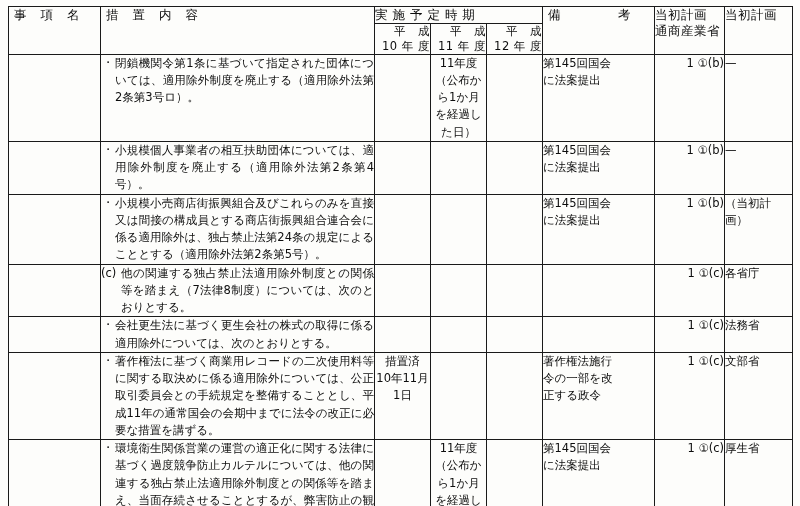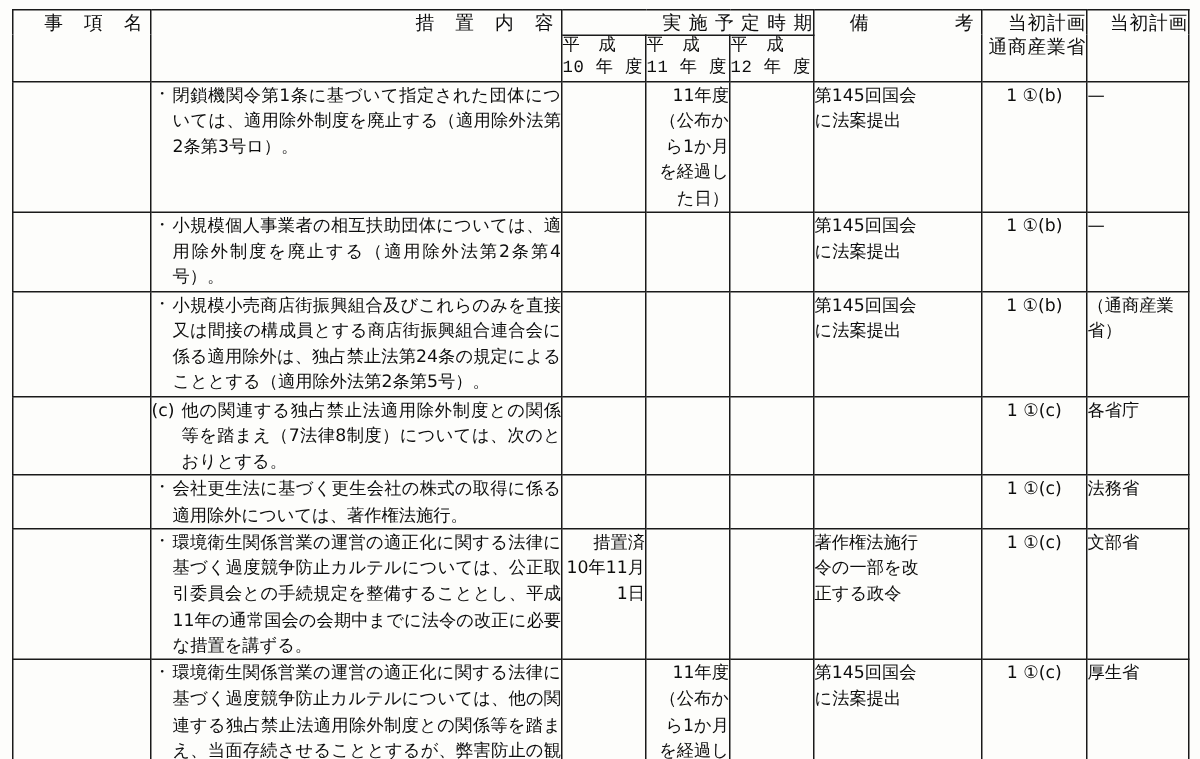--- a/index.html
+++ b/index.html
@@ -30,39 +30,38 @@
   }
   table.doc td, table.doc th {
     border: 1px solid #1a1a1a;
     vertical-align: top;
     padding: 0;
     font-weight: normal;
     background: #fdfdfb;
   }
   
   .hcell {
-    text-align: right;
+    text-align: left;
     vertical-align: middle;
     font-size: 12.5px;
     line-height: 1.25;
     padding: 3px 1px;
     letter-spacing: 0.5px;
   }
   .hcell-wide {
     letter-spacing: 5px;
     text-indent: 5px;
   }
   .hcell-sub {
     font-size: 11.5px;
     line-height: 1.3;
-    text-align: left;
+    text-align: right;
     vertical-align: middle;
     padding: 2px 1px;
     letter-spacing: 0.5px;
-    font-family: Liberation Mono, monospace;
   }
   
   .c-item {
     font-size: 11.5px;
     line-height: 1.45;
     padding: 4px 3px;
     text-align: center;
   }
   .c-measure {
     font-size: 11.5px;
@@ -90,33 +89,33 @@
   }
   .c-measure .body {
     flex: 1 1 auto;
     text-align: justify;
     text-justify: inter-character;
   }
   .c-date {
     font-size: 11.5px;
     line-height: 1.5;
     padding: 4px 3px;
+    text-align: center;
+  }
+  .c-note {
+    font-size: 11.5px;
+    line-height: 1.5;
+    padding: 4px 3px;
+    text-align: left;
+  }
+  .c-plan {
+    font-size: 11.5px;
+    line-height: 1.5;
+    padding: 4px 3px;
     text-align: right;
-  }
-  .c-note {
-    font-size: 11.5px;
-    line-height: 1.5;
-    padding: 4px 3px;
-    text-align: left;
-  }
-  .c-plan {
-    font-size: 11.5px;
-    line-height: 1.5;
-    padding: 4px 3px;
-    text-align: center;
   }
   .c-minist {
     font-size: 11.5px;
     line-height: 1.5;
     padding: 4px 3px;
     text-align: left;
   }
 </style>
 </head>
 <body>
@@ -199,21 +198,21 @@
             <span class="bullet">・</span>
             <span class="body">小規模小売商店街振興組合及びこれらのみを直接又は間接の構成員とする商店街振興組合連合会に係る適用除外は、独占禁止法第24条の規定によることとする（適用除外法第2条第5号）。</span>
           </div>
         </td>
         <td class="c-date" style="white-space:pre-line"></td>
         <td class="c-date" style="white-space:pre-line"></td>
         <td class="c-date" style="white-space:pre-line"></td>
         <td class="c-note" style="white-space:pre-line">第145回国会
 に法案提出</td>
         <td class="c-plan">1 ①(b)</td>
-        <td class="c-minist">（通商産業省）</td>
+        <td class="c-minist">（当初計画）</td>
       </tr>
 
       <tr>
         <td class="c-item"></td>
         <td class="c-measure">
           <div class="row">
             <span class="marker">(c)</span>
             <span class="body">他の関連する独占禁止法適用除外制度との関係等を踏まえ（7法律8制度）については、次のとおりとする。</span>
           </div>
         </td>
@@ -223,37 +222,37 @@
         <td class="c-note" style="white-space:pre-line"></td>
         <td class="c-plan">1 ①(c)</td>
         <td class="c-minist">各省庁</td>
       </tr>
 
       <tr>
         <td class="c-item"></td>
         <td class="c-measure">
           <div class="row">
             <span class="bullet">・</span>
-            <span class="body">会社更生法に基づく更生会社の株式の取得に係る適用除外については、著作権法施行。</span>
+            <span class="body">会社更生法に基づく更生会社の株式の取得に係る適用除外については、次のとおりとする。</span>
           </div>
         </td>
         <td class="c-date" style="white-space:pre-line"></td>
         <td class="c-date" style="white-space:pre-line"></td>
         <td class="c-date" style="white-space:pre-line"></td>
         <td class="c-note" style="white-space:pre-line"></td>
         <td class="c-plan">1 ①(c)</td>
         <td class="c-minist">法務省</td>
       </tr>
 
       <tr>
         <td class="c-item"></td>
         <td class="c-measure">
           <div class="row">
             <span class="bullet">・</span>
-            <span class="body">環境衛生関係営業の運営の適正化に関する法律に基づく過度競争防止カルテルについては、公正取引委員会との手続規定を整備することとし、平成11年の通常国会の会期中までに法令の改正に必要な措置を講ずる。</span>
+            <span class="body">著作権法に基づく商業用レコードの二次使用料等に関する取決めに係る適用除外については、公正取引委員会との手続規定を整備することとし、平成11年の通常国会の会期中までに法令の改正に必要な措置を講ずる。</span>
           </div>
         </td>
         <td class="c-date" style="white-space:pre-line">措置済
 10年11月
 1日</td>
         <td class="c-date" style="white-space:pre-line"></td>
         <td class="c-date" style="white-space:pre-line"></td>
         <td class="c-note" style="white-space:pre-line">著作権法施行
 令の一部を改
 正する政令</td>

